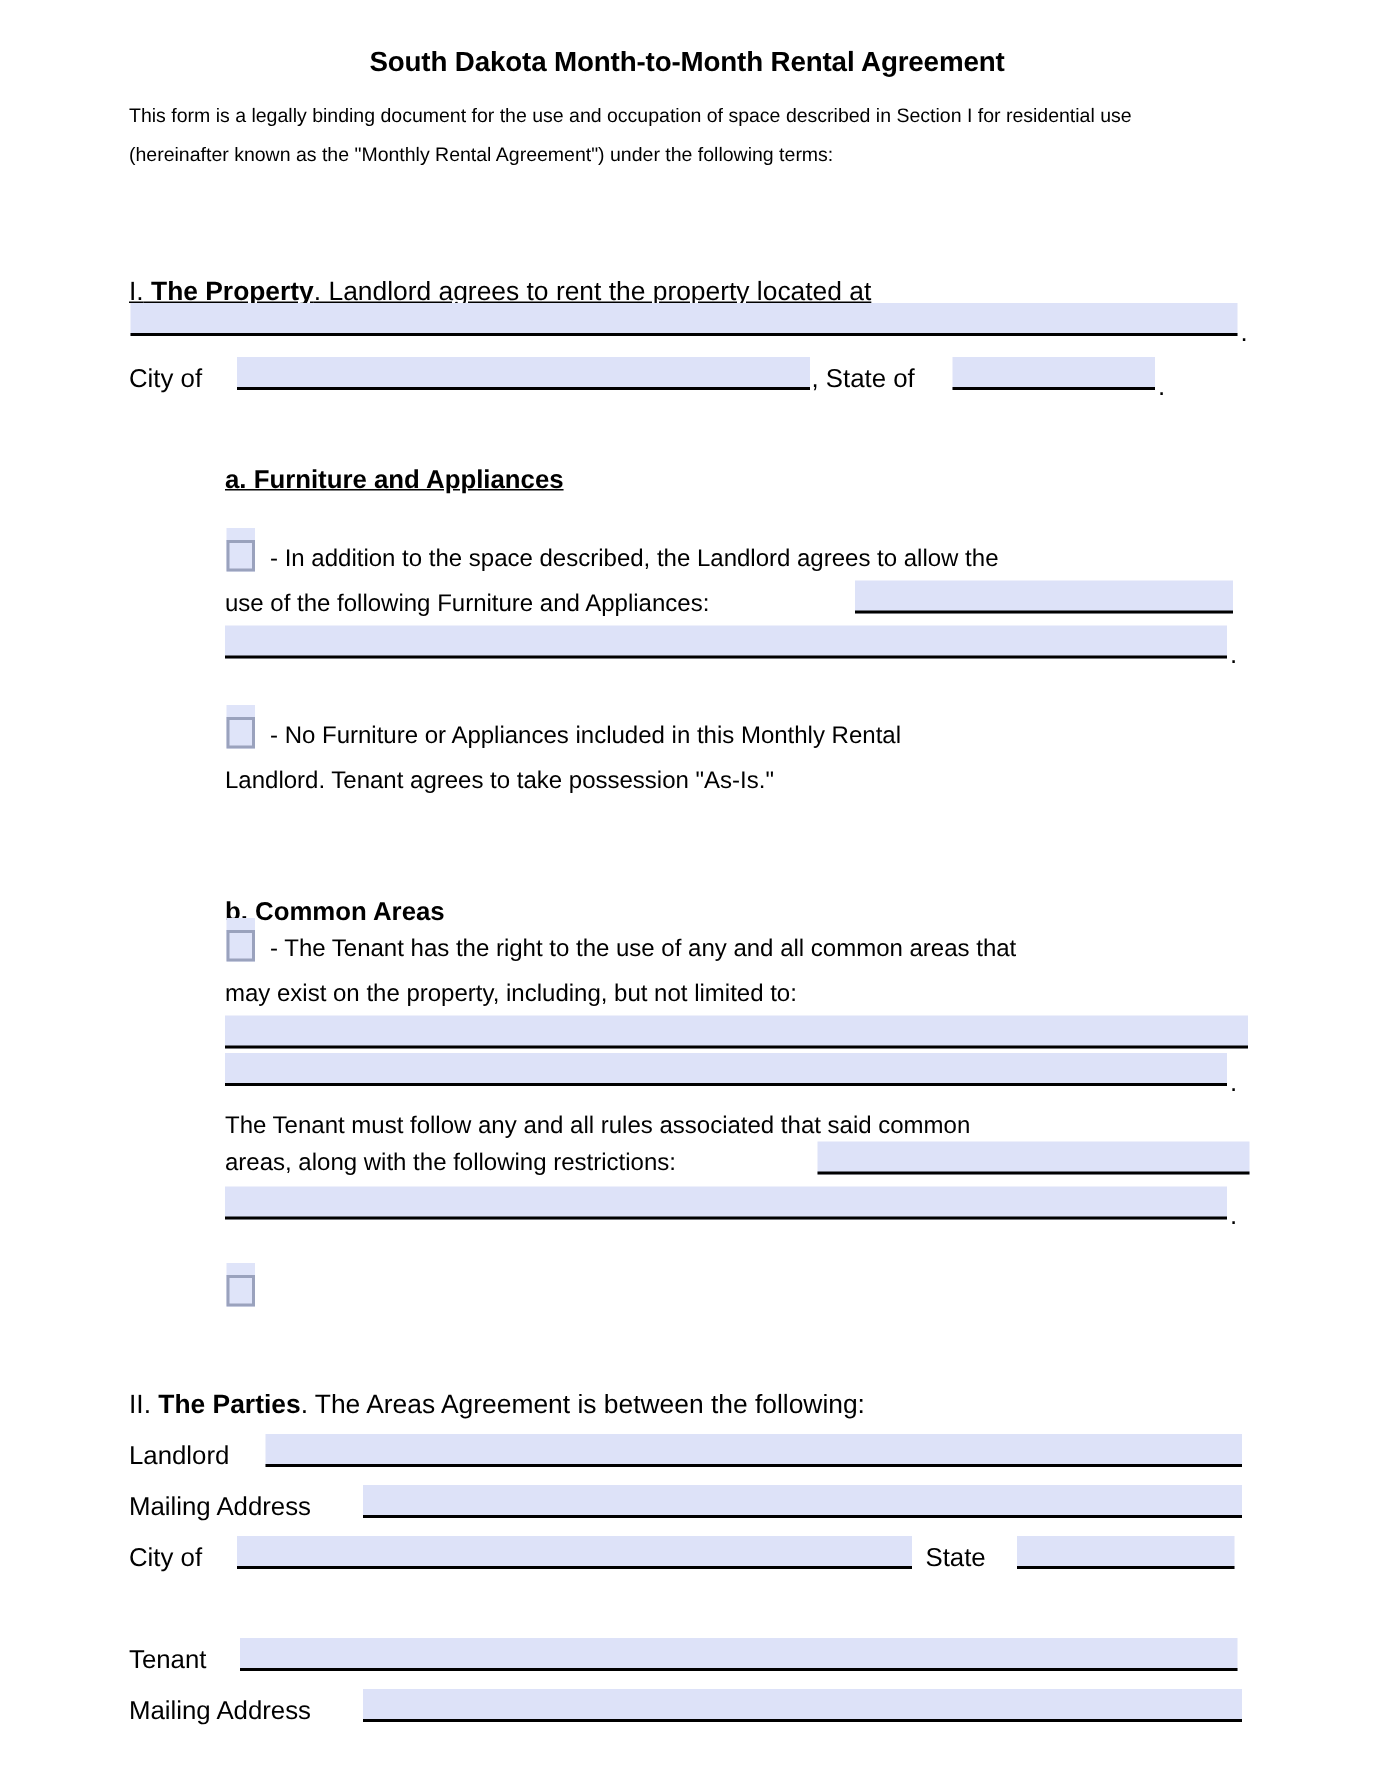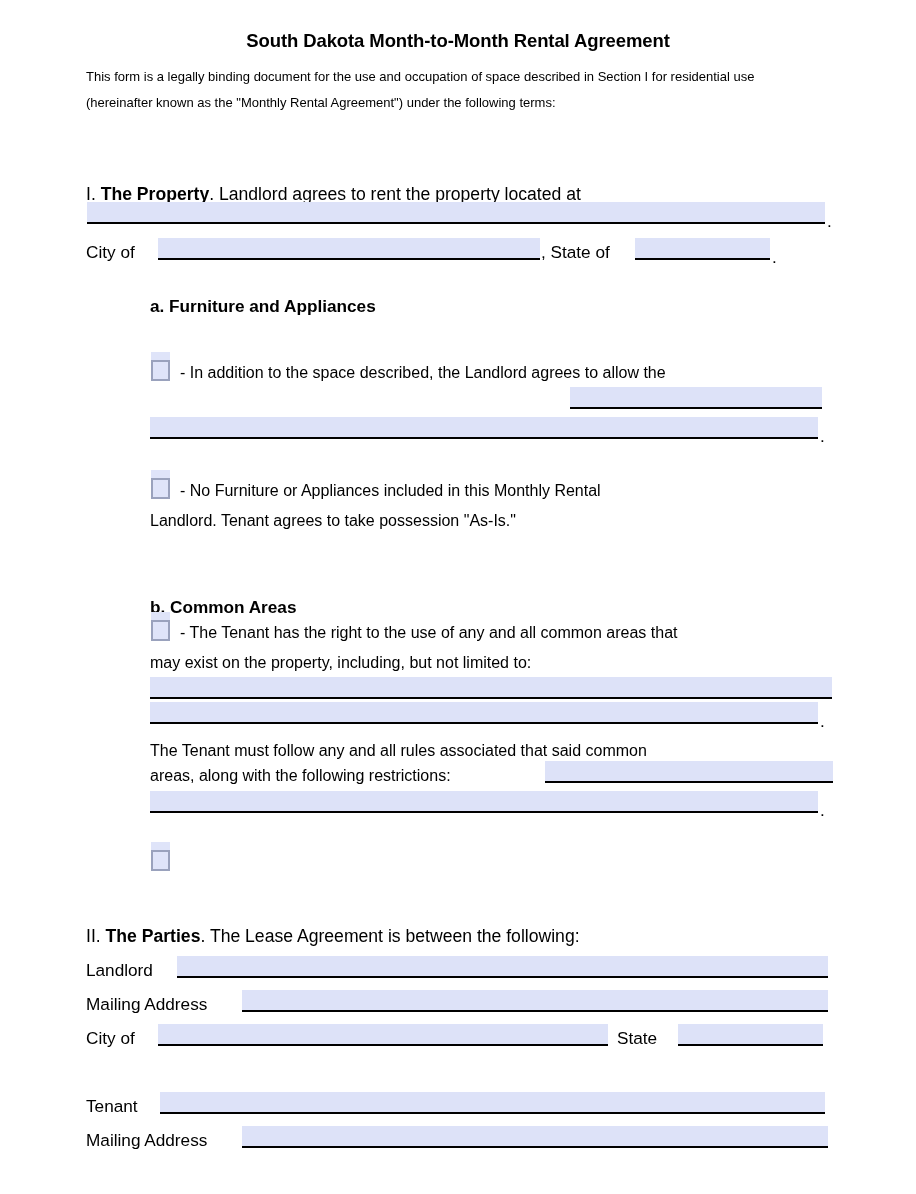--- a/index.html
+++ b/index.html
@@ -120,39 +120,40 @@
   }
 </style>
 </head>
 <body>
 
 <div class="page">
 
   <div class="doc-title">South Dakota Month-to-Month Rental Agreement</div>
   <div class="intro">This form is a legally binding document for the use and occupation of space described in Section I for residential use (hereinafter known as the "Monthly Rental Agreement") under the following terms:</div>
 
-  <div class="sec-head" style="left:86px; top:182px;">
+  <div class="sec-head" style="left:86px; top:182px;text-decoration:underline;">
     <span>I.</span>
     <b>The Property</b><span>. Landlord agrees to rent the property located at</span>
   </div>
 
   <input class="field" style="left: 87px; top: 202px; width: 738px; height: 22px;" placeholder="">
   <span class="period" style="left:827px; top:212px;">.</span>
 
   <span class="inline-lbl" style="left:86px; top:241px;">City of</span>
   <input class="field" style="left: 158px; top: 238px; width: 382px; height: 22px;" placeholder="">
   <span class="inline-lbl" style="left:541px; top:241px;">, State of</span>
   <input class="field" style="left: 635px; top: 238px; width: 135px; height: 22px;" placeholder="">
   <span class="period" style="left:772px; top:248px;">.</span>
 
-  <div class="sub-head" style="left:150px; top:295px;">a. Furniture and Appliances</div>
+  <div class="sub-head" style="left:150px; top:308px;text-decoration:underline;">a. Furniture and Appliances</div>
 
   <div class="cbox-cap" style="left:151px; top:352px;"></div>
   <input type="checkbox" class="cbox" style="left: 151px; top: 360px;">
   <div class="para" style="left:180px; top:358px; width:650px;">- In addition to the space described, the Landlord agrees to allow the</div>
+  <div class="para" style="left:150px; top:388px; width:430px;">use of the following Furniture and Appliances:</div>
   <input class="field" style="left: 570px; top: 387px; width: 252px; height: 22px;" placeholder="">
   <input class="field" style="left: 150px; top: 417px; width: 668px; height: 22px;" placeholder="">
   <span class="period" style="left:820px; top:427px;">.</span>
 
   <div class="cbox-cap" style="left:151px; top:470px;"></div>
   <input type="checkbox" class="cbox" style="left: 151px; top: 478px;">
   <div class="para" style="left:180px; top:476px; width:600px;">- No Furniture or Appliances included in this Monthly Rental</div>
   <div class="para" style="left:150px; top:506px; width:600px;">Landlord. Tenant agrees to take possession "As-Is."</div>
 
   <div class="sub-head" style="left:150px; top:576px;margin-top:20px;">b. Common Areas</div>
@@ -169,21 +170,21 @@
   <div class="para" style="left:150px; top:763px; width:400px; line-height:25px;">areas, along with the following restrictions:</div>
   <input class="field" style="left: 545px; top: 761px; width: 288px; height: 22px;" placeholder="">
   <input class="field" style="left: 150px; top: 791px; width: 668px; height: 22px;" placeholder="">
   <span class="period" style="left:820px; top:801px;">.</span>
 
   <div class="cbox-cap" style="left:151px; top:842px;"></div>
   <input type="checkbox" class="cbox" style="left: 151px; top: 850px;">
 
   <div class="sec-head" style="left:86px; top:924px;">
     <span>II.</span>
-    <b>The Parties</b><span>. The Lease Agreement is between the following:</span>
+    <b>The Parties</b><span>. The Areas Agreement is between the following:</span>
   </div>
 
   <span class="inline-lbl" style="left:86px; top:959px;">Landlord</span>
   <input class="field" style="left: 177px; top: 956px; width: 651px; height: 22px;" placeholder="">
 
   <span class="inline-lbl" style="left:86px; top:993px;">Mailing Address</span>
   <input class="field" style="left: 242px; top: 990px; width: 586px; height: 22px;" placeholder="">
 
   <span class="inline-lbl" style="left:86px; top:1027px;">City of</span>
   <input class="field" style="left: 158px; top: 1024px; width: 450px; height: 22px;" placeholder="">

